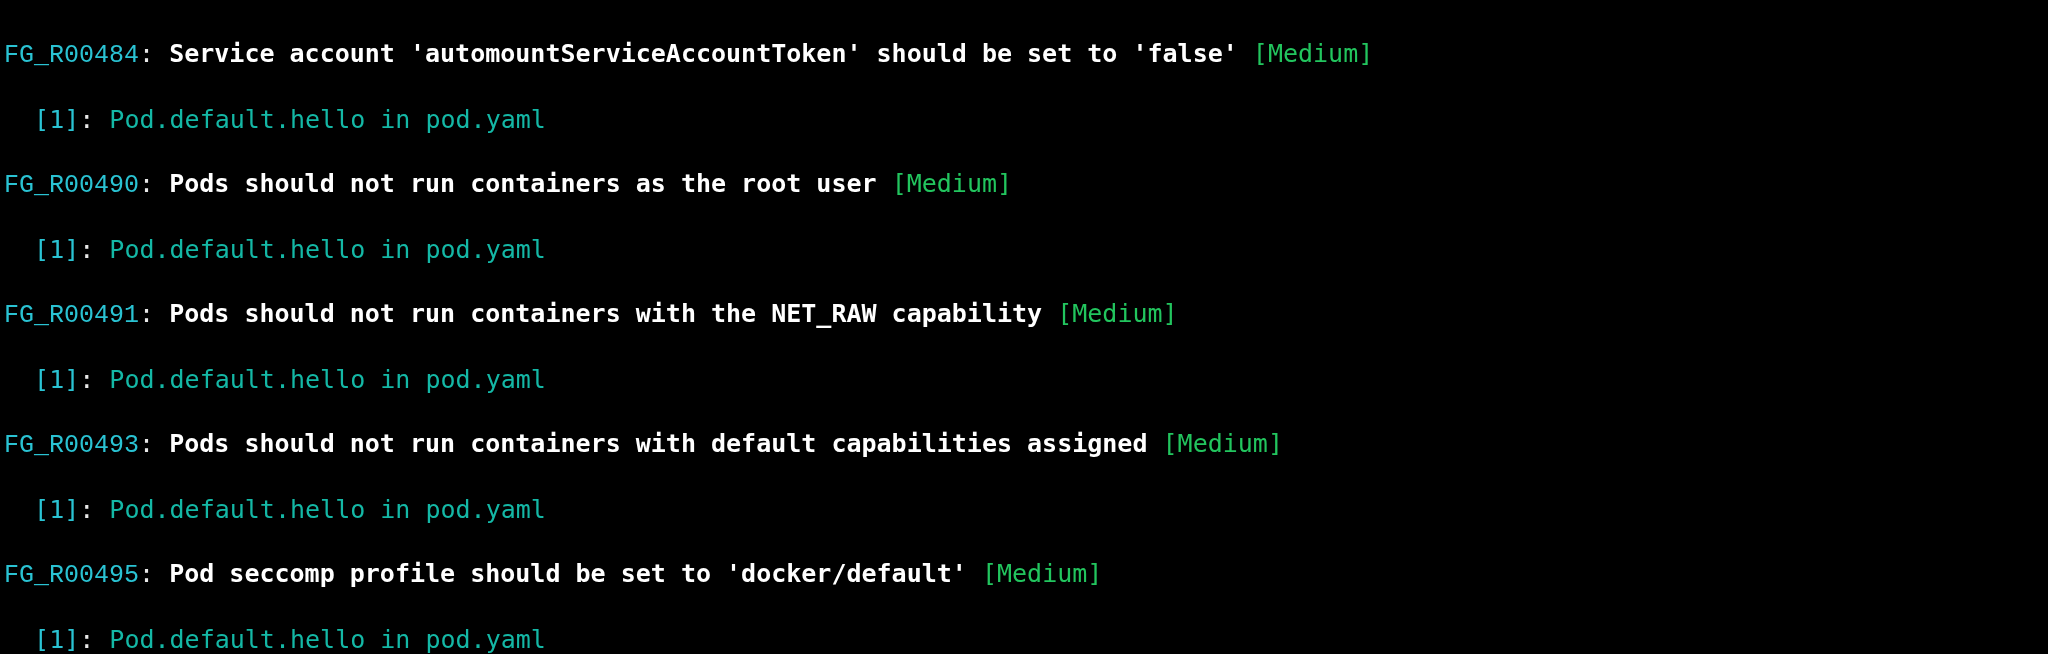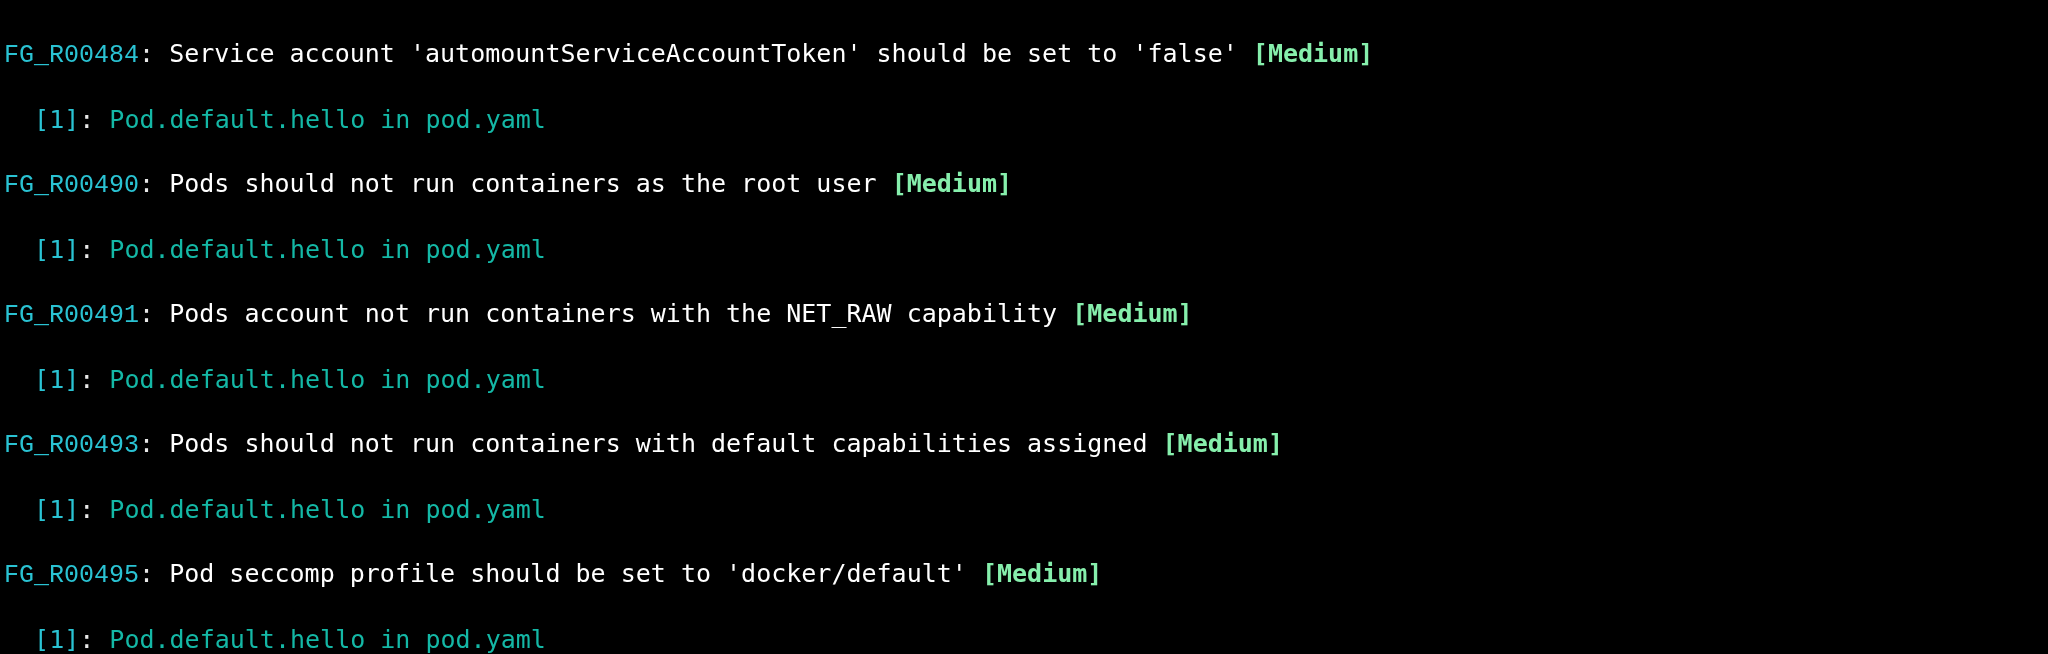--- a/index.html
+++ b/index.html
@@ -16,35 +16,35 @@
   }
   .terminal {
     padding: 6px 4px 4px 4px;
     white-space: pre;
   }
   .rule-line, .loc-line, .summary-line {
     display: block;
   }
   .rule-id { color: #2ac3d3; font-family: Liberation Mono, monospace; } 
   .colon  { color: #e8e8e8; }
-  .title  { color: #ffffff; font-weight: normal; }
-  .sev    { color: #86efac; font-weight: bold; } 
+  .title  { color: #ffffff; font-weight: bold; }
+  .sev    { color: #22c55e; } 
   .loc-idx { color: #2ac3d3; }
   .loc-path { color: #14b8a6; } 
   .indent2 { display:inline-block; width: 2ch; }
 </style>
 </head>
 <body>
 
 <div class="terminal">
 <span class="rule-line"><span class="rule-id">FG_R00484</span><span class="colon">: </span><span class="title">Service account 'automountServiceAccountToken' should be set to 'false'</span> <span class="sev">[<span>Medium</span>]</span></span>
 <span class="loc-line"><span class="indent2"></span><span class="loc-idx">[1]</span><span class="colon">: </span><span class="loc-path">Pod.default.hello in pod.yaml</span></span>
 <span class="rule-line"><span class="rule-id">FG_R00490</span><span class="colon">: </span><span class="title">Pods should not run containers as the root user</span> <span class="sev">[<span>Medium</span>]</span></span>
 <span class="loc-line"><span class="indent2"></span><span class="loc-idx">[1]</span><span class="colon">: </span><span class="loc-path">Pod.default.hello in pod.yaml</span></span>
-<span class="rule-line"><span class="rule-id">FG_R00491</span><span class="colon">: </span><span class="title">Pods account not run containers with the NET_RAW capability</span> <span class="sev">[<span>Medium</span>]</span></span>
+<span class="rule-line"><span class="rule-id">FG_R00491</span><span class="colon">: </span><span class="title">Pods should not run containers with the NET_RAW capability</span> <span class="sev">[<span>Medium</span>]</span></span>
 <span class="loc-line"><span class="indent2"></span><span class="loc-idx">[1]</span><span class="colon">: </span><span class="loc-path">Pod.default.hello in pod.yaml</span></span>
 <span class="rule-line"><span class="rule-id">FG_R00493</span><span class="colon">: </span><span class="title">Pods should not run containers with default capabilities assigned</span> <span class="sev">[<span>Medium</span>]</span></span>
 <span class="loc-line"><span class="indent2"></span><span class="loc-idx">[1]</span><span class="colon">: </span><span class="loc-path">Pod.default.hello in pod.yaml</span></span>
 <span class="rule-line"><span class="rule-id">FG_R00495</span><span class="colon">: </span><span class="title">Pod seccomp profile should be set to 'docker/default'</span> <span class="sev">[<span>Medium</span>]</span></span>
 <span class="loc-line"><span class="indent2"></span><span class="loc-idx">[1]</span><span class="colon">: </span><span class="loc-path">Pod.default.hello in pod.yaml</span></span>
 
 
 
 </div>
 

